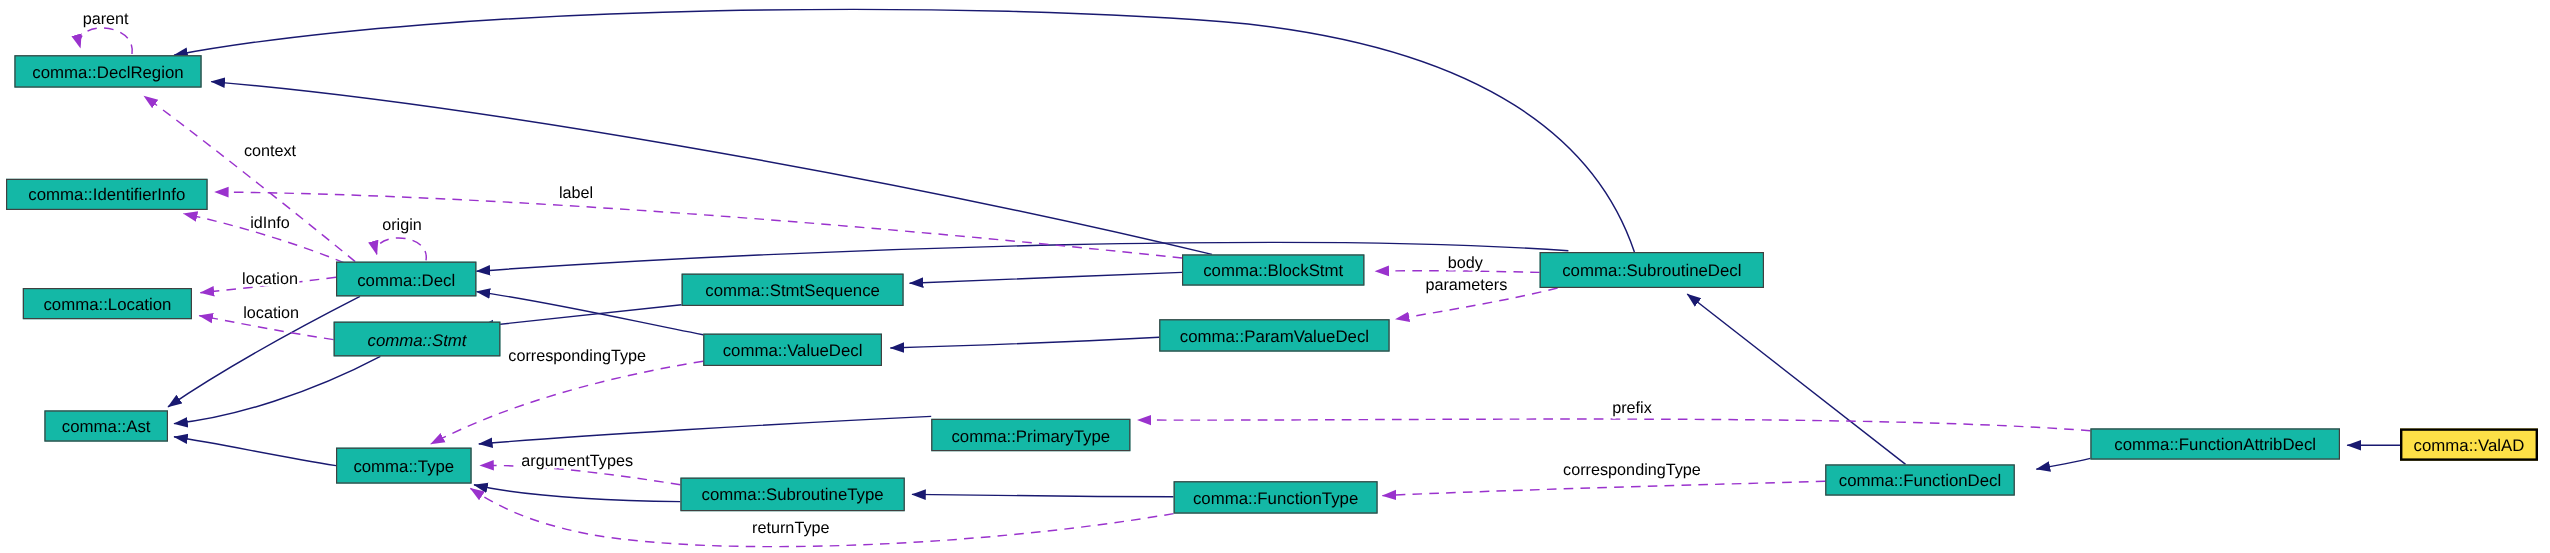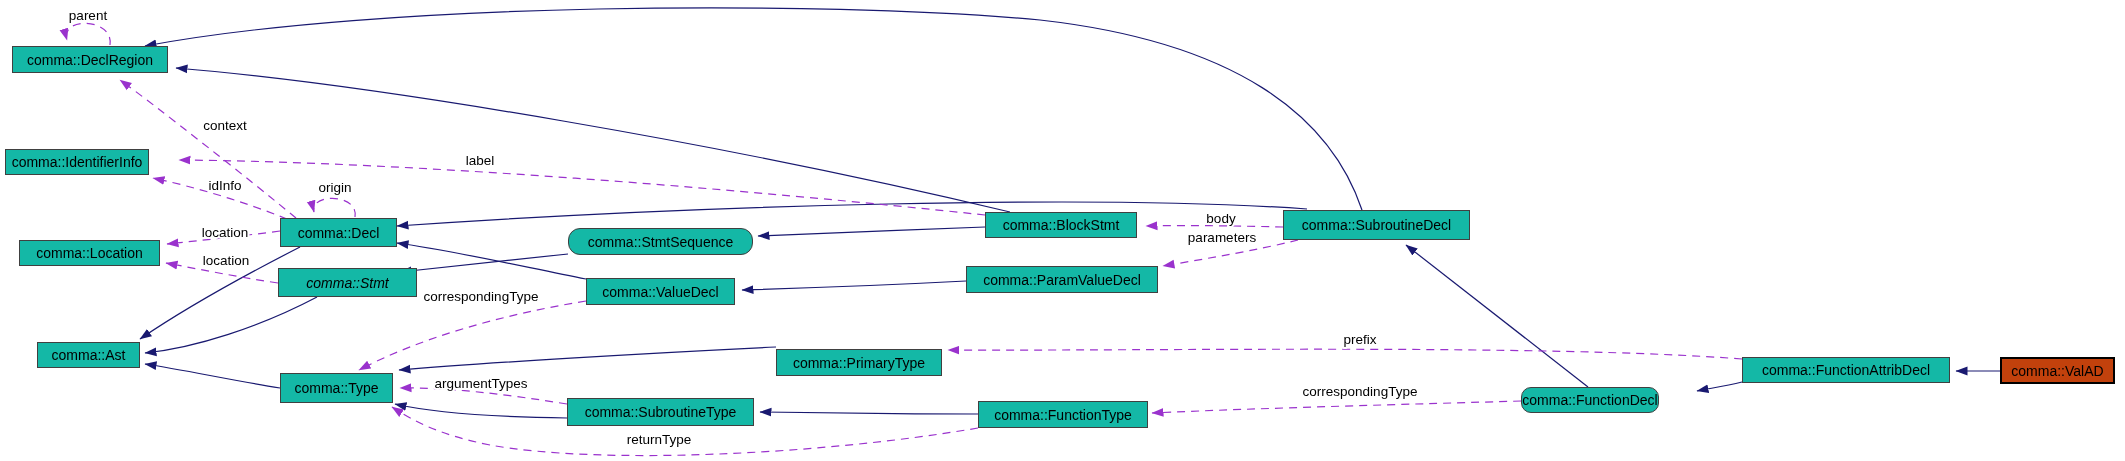--- a/index.html
+++ b/index.html
@@ -13,21 +13,21 @@
   .edge-label{
     font-family:"Liberation Sans",sans-serif;font-size:13.5px;fill:#000000;
     text-anchor:middle;paint-order:stroke;stroke:#ffffff;stroke-width:4px;
     stroke-linejoin:round;
   }
   .node{
     position:absolute;display:flex;align-items:center;justify-content:center;
     box-sizing:border-box;background:#14b8a6;border:1.4px solid #404040;
     font-size:14px;color:#000000;white-space:nowrap;cursor:pointer;
   }
-  .node.highlight{background:#c2410c;border:2px solid #000000;}
+  .node.highlight{background:#fde047;border:2px solid #000000;}
   .node span{pointer-events:none;}
 </style>
 </head>
 <body>
 
 <div id="diagram">
   <svg id="edge-layer" width="2125" height="461" viewBox="0 0 2125 461" xmlns="http://www.w3.org/2000/svg">
     <defs>
       <marker id="arrow-inh" markerWidth="13" markerHeight="11" refX="11.5" refY="5" orient="auto" markerUnits="userSpaceOnUse">
         <path d="M0,0.6 L12,5 L0,9.4 z" fill="#191970"></path>
@@ -82,39 +82,39 @@
         <text x="1360" y="344" class="edge-label">prefix</text>
         <text x="1360" y="396" class="edge-label">correspondingType</text>
         <text x="481" y="388" class="edge-label">argumentTypes</text>
         <text x="659" y="444" class="edge-label">returnType</text>
       </g>
   </svg>
   <div id="nodes">
       <div class="node" style="left: 12px; top: 46px; width: 156px; height: 27px;">
         <span>comma::DeclRegion</span>
       </div>
-      <div class="node" style="left: 5px; top: 149px; width: 144px; height: 26px;">
+      <div class="node" style="left: 5px; top: 149px; width: 168px; height: 26px;">
         <span>comma::IdentifierInfo</span>
       </div>
       <div class="node" style="left: 19px; top: 240px; width: 141px; height: 26px;">
         <span>comma::Location</span>
       </div>
       <div class="node" style="left: 280px; top: 218px; width: 117px; height: 29px;">
         <span>comma::Decl</span>
       </div>
       <div class="node" style="left: 278px; top: 268px; width: 139px; height: 29px; font-style: italic;">
         <span>comma::Stmt</span>
       </div>
       <div class="node" style="left: 37px; top: 342px; width: 103px; height: 26px;">
         <span>comma::Ast</span>
       </div>
       <div class="node" style="left: 280px; top: 373px; width: 113px; height: 30px;">
         <span>comma::Type</span>
       </div>
-      <div class="node" style="left: 568px; top: 228px; width: 185px; height: 27px; border-radius: 12px;">
+      <div class="node" style="left: 568px; top: 228px; width: 185px; height: 27px;">
         <span>comma::StmtSequence</span>
       </div>
       <div class="node" style="left: 586px; top: 278px; width: 149px; height: 27px;">
         <span>comma::ValueDecl</span>
       </div>
       <div class="node" style="left: 567px; top: 398px; width: 187px; height: 28px;">
         <span>comma::SubroutineType</span>
       </div>
       <div class="node" style="left: 776px; top: 336px; width: 166px; height: 27px; margin-top: 13px;">
         <span>comma::PrimaryType</span>
@@ -124,21 +124,21 @@
       </div>
       <div class="node" style="left: 966px; top: 266px; width: 192px; height: 27px;">
         <span>comma::ParamValueDecl</span>
       </div>
       <div class="node" style="left: 978px; top: 401px; width: 170px; height: 27px;">
         <span>comma::FunctionType</span>
       </div>
       <div class="node" style="left: 1283px; top: 210px; width: 187px; height: 30px;">
         <span>comma::SubroutineDecl</span>
       </div>
-      <div class="node" style="left: 1521px; top: 387px; width: 138px; height: 26px; border-radius: 10px;">
+      <div class="node" style="left: 1521px; top: 387px; width: 158px; height: 26px;">
         <span>comma::FunctionDecl</span>
       </div>
       <div class="node" style="left: 1742px; top: 357px; width: 208px; height: 26px; align-items: center;">
         <span>comma::FunctionAttribDecl</span>
       </div>
       <div class="node highlight" style="left: 2000px; top: 357px; width: 115px; height: 27px;">
         <span>comma::ValAD</span>
       </div>
     </div>
 </div>

